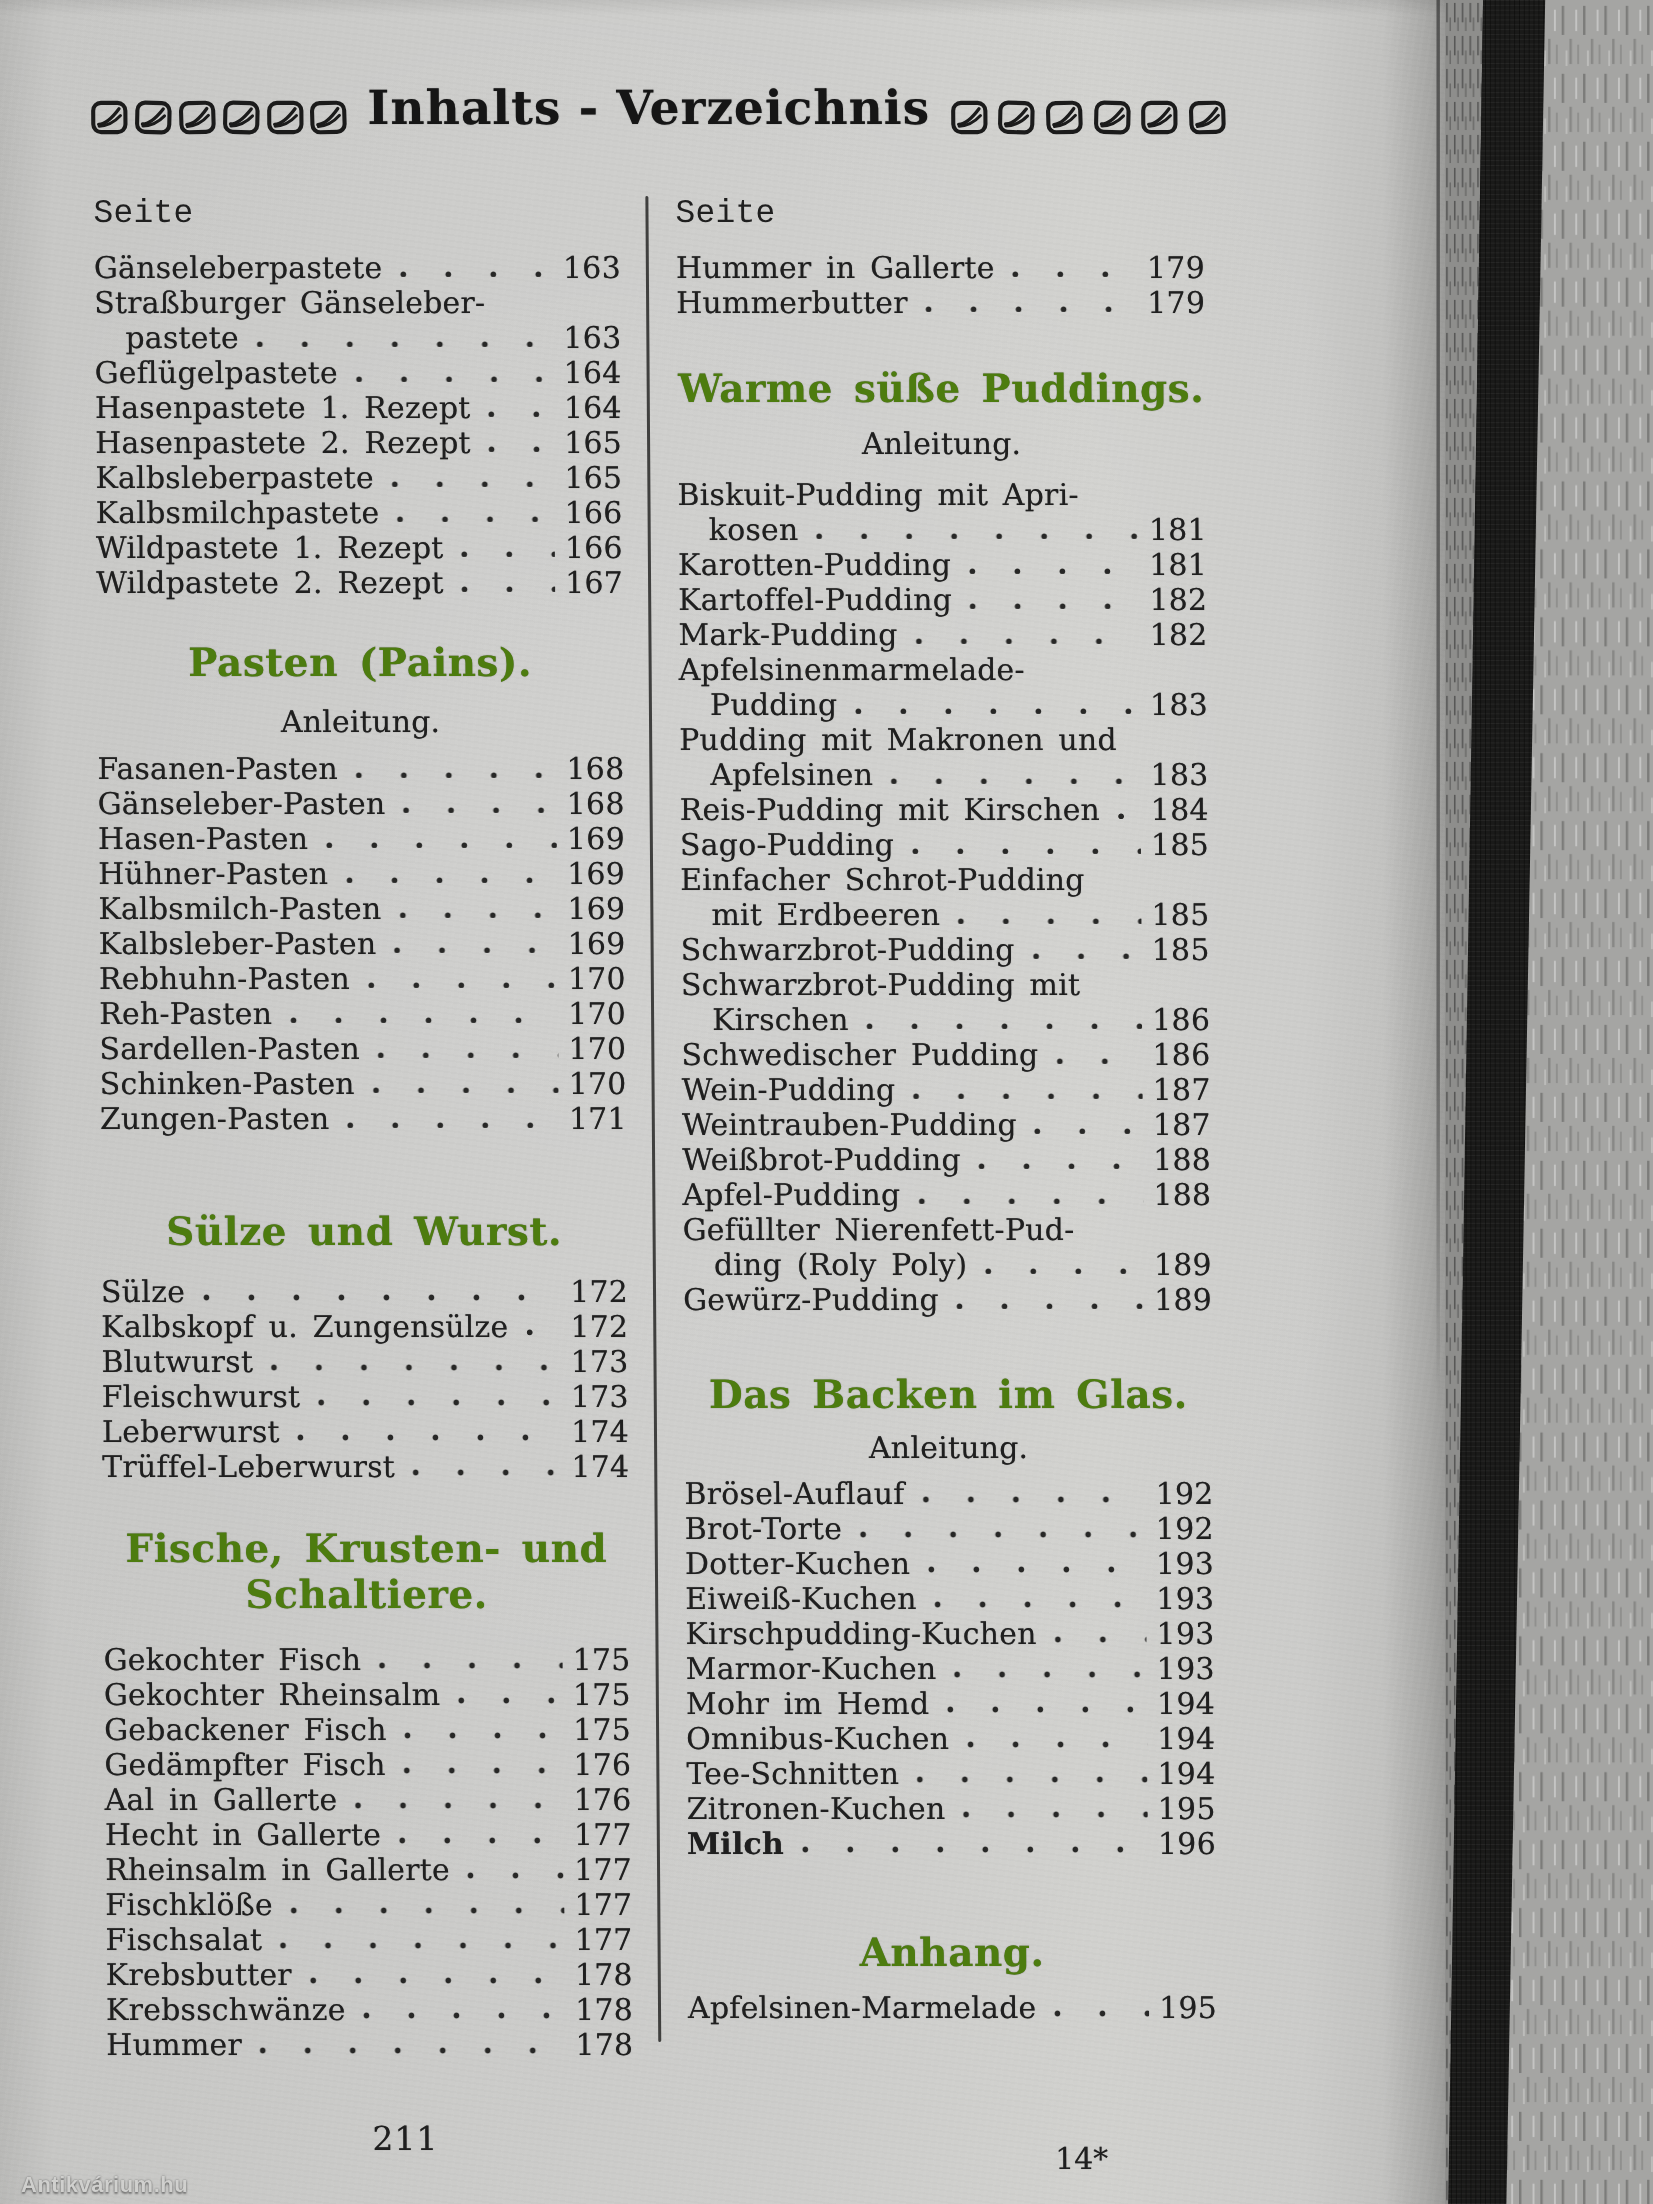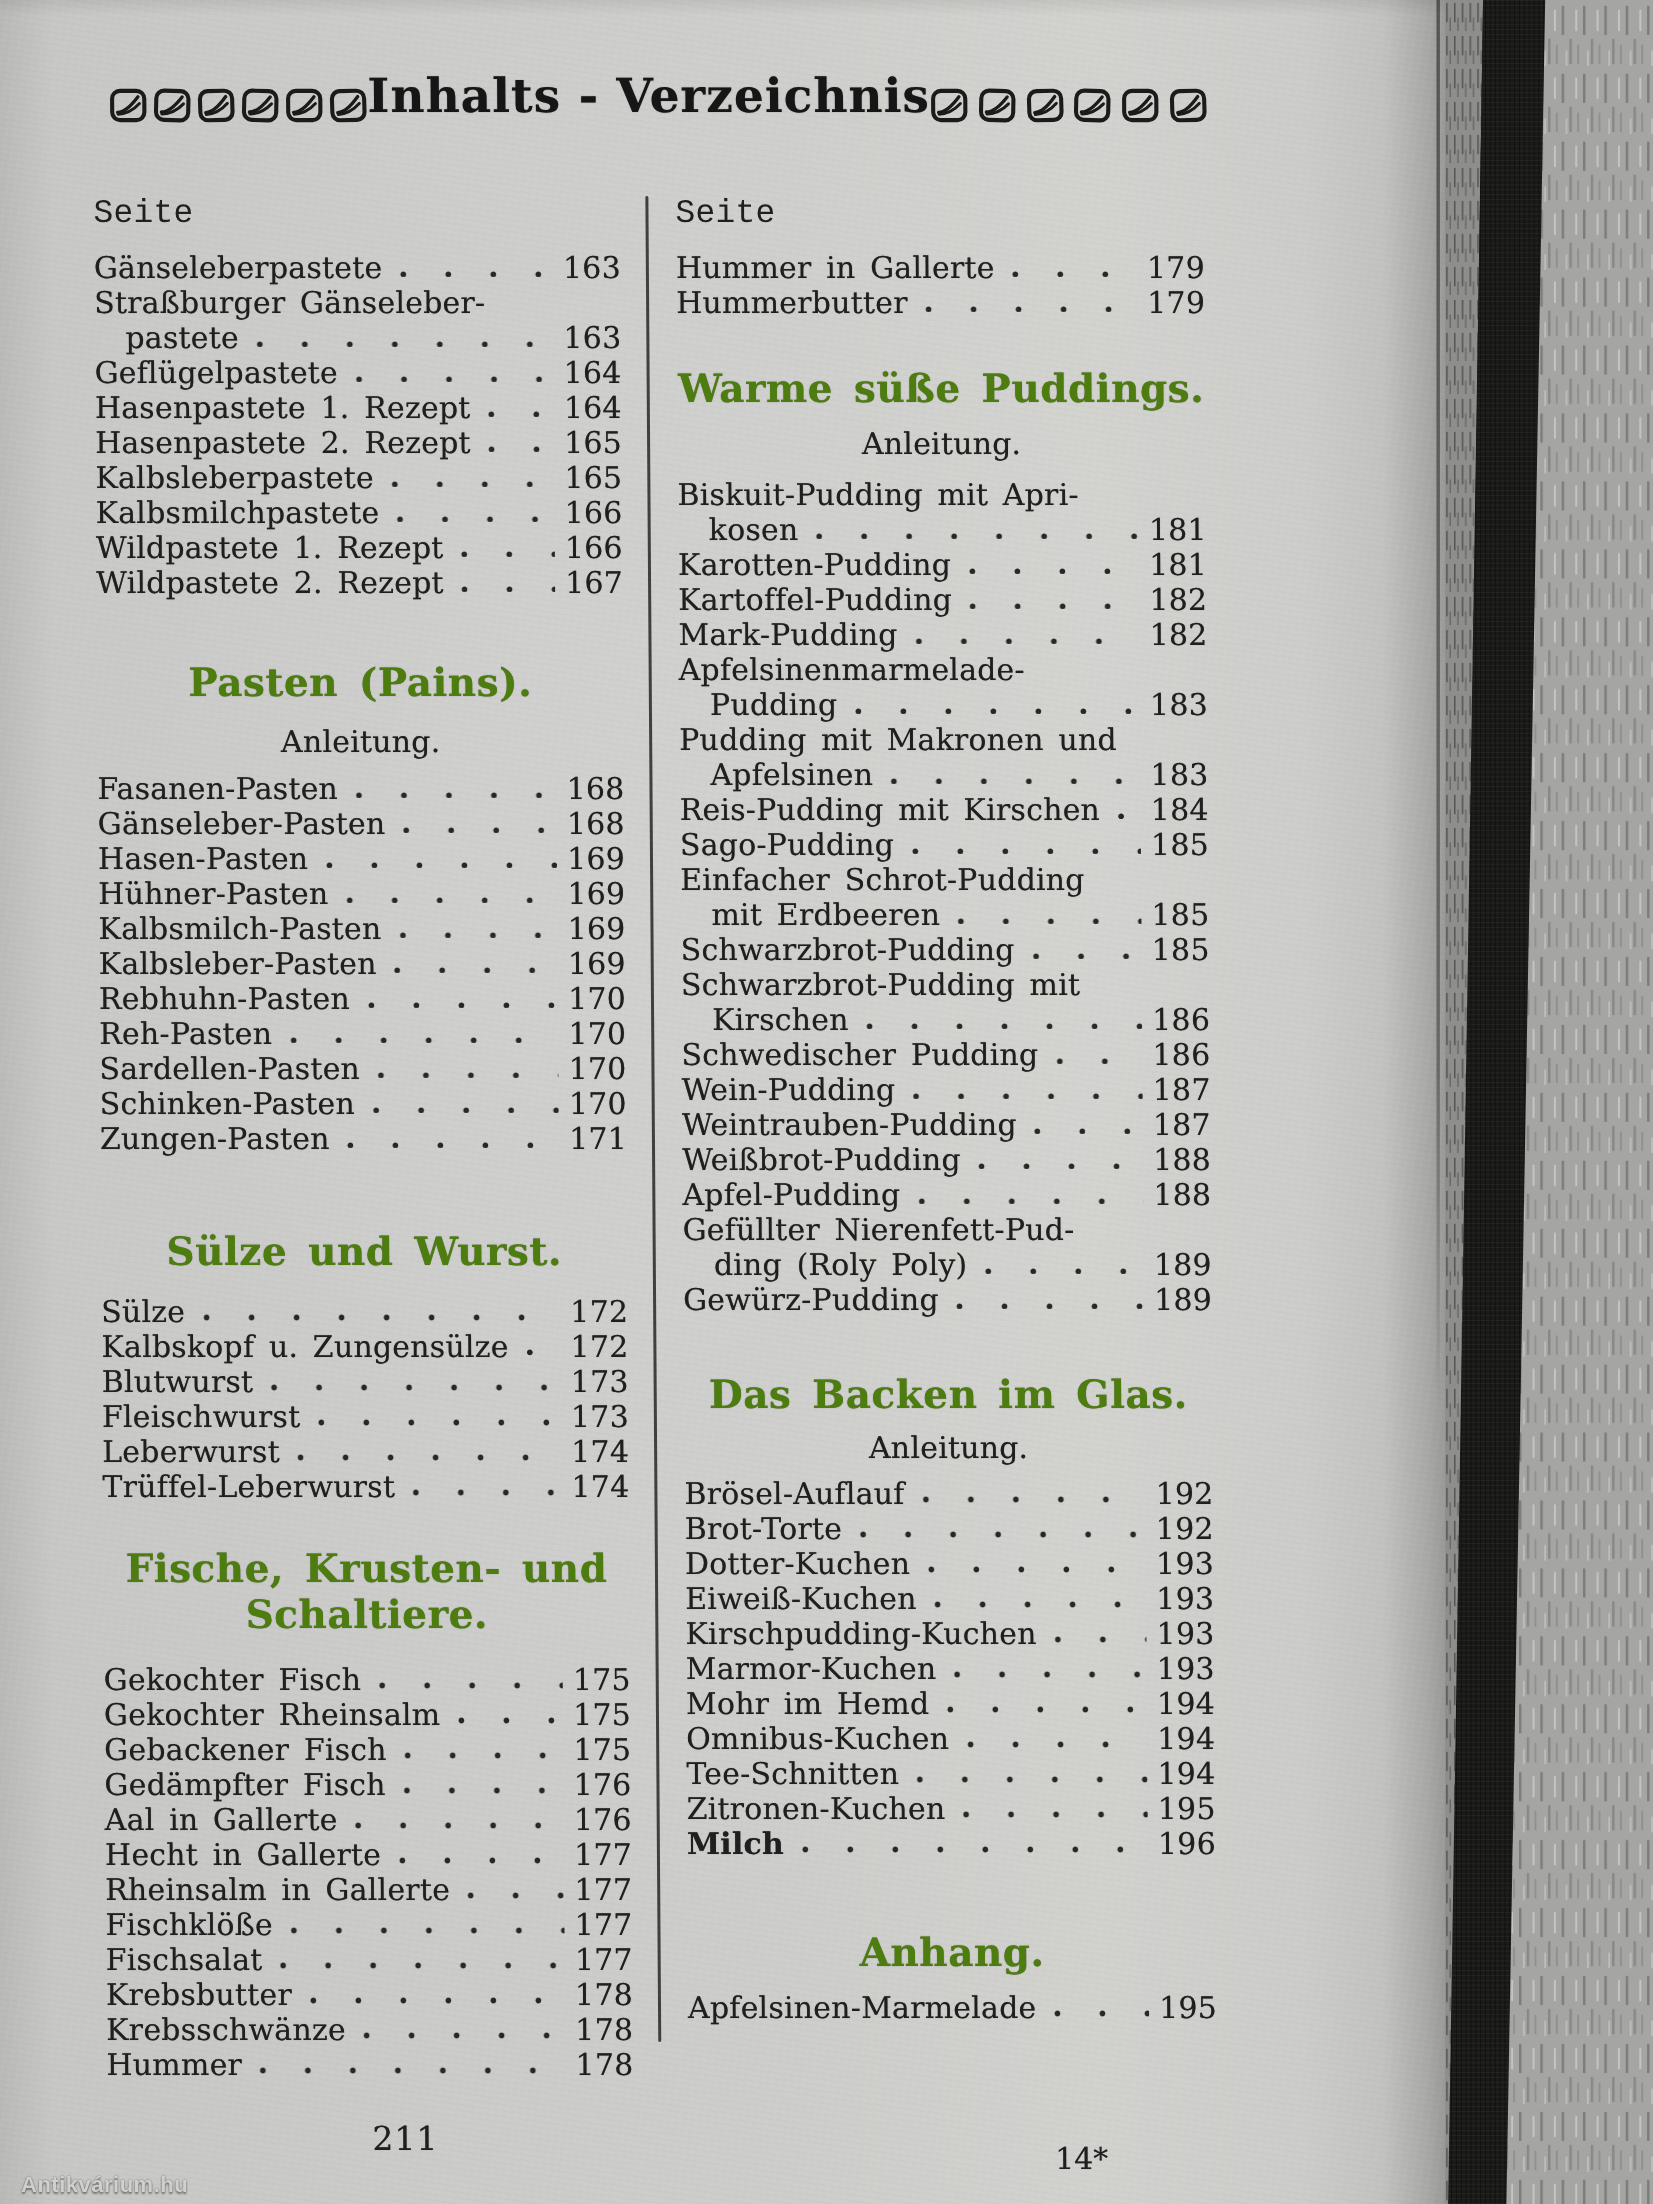--- a/index.html
+++ b/index.html
@@ -25,22 +25,22 @@
   }
   
   .right-side{position:absolute;left:0;top:0;}
   
   .content{
     position:absolute;left:0;top:0;width:1654px;height:2205px;
     transform:skewX(0.4deg);transform-origin:0 0;
   }
   
   .header{
-    position:absolute;left:89px;top:54px;width:1137px;height:83px;
-    display:flex;align-items:center;justify-content:center;
+    position:absolute;left:89px;top:66px;width:1137px;height:83px;
+    display:flex;align-items:center;justify-content:space-between;
   }
   .orn-group{display:flex;gap:4.9px;margin-top:19.4px;}
   .orn-group.right{gap:8.7px;}
   .orn{display:block;}
   .orn:nth-child(2n){transform:rotate(1.6deg);}
   .orn:nth-child(3n){transform:rotate(-1.4deg);}
   .page-title{
     font-size:47px;font-weight:700;color:#161616;letter-spacing:1px;
     white-space:nowrap;text-shadow:0 0 1px rgba(20,20,20,.55);
   }
@@ -70,21 +70,21 @@
   .entry-name{white-space:nowrap;}
   .cont{padding-left:31px;}
   .leader{
     flex:1 1 auto;align-self:flex-end;height:6.8px;min-width:9.7px;
     margin:0 9.7px 7.8px 17.5px;
     background:radial-gradient(circle at 3.4px 3.4px,#272726 2.4px,rgba(0,0,0,0) 3.3px) left bottom/45px 6.8px repeat-x;
   }
   .pg{white-space:nowrap;}
   
   #lc-pasteten{margin-top:21.3px;}
-  #lc-pasten-heading{margin-top:59px;}
+  #lc-pasten-heading{margin-top:39px;}
   #lc-pasten-anleitung{margin-top:17.5px;}
   #lc-pasten-entries{margin-top:11.6px;}
   #lc-suelze-heading{margin-top:72px;}
   #lc-suelze-entries{margin-top:19.4px;}
   #lc-fische-heading{margin-top:41px;}
   #lc-fische-entries{margin-top:25px;}
   #rc-hummer-entries{margin-top:21.3px;}
   #rc-puddings-heading{margin-top:45px;}
   #rc-puddings-anleitung{margin-top:13.6px;}
   #rc-puddings-entries{margin-top:15.5px;}

